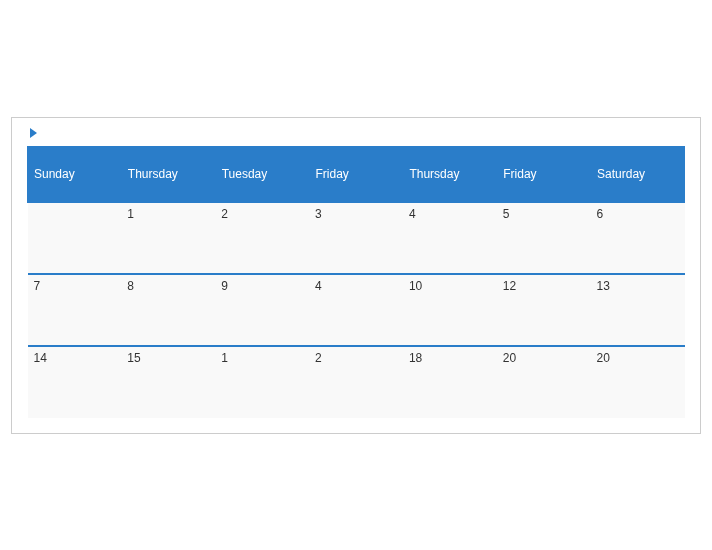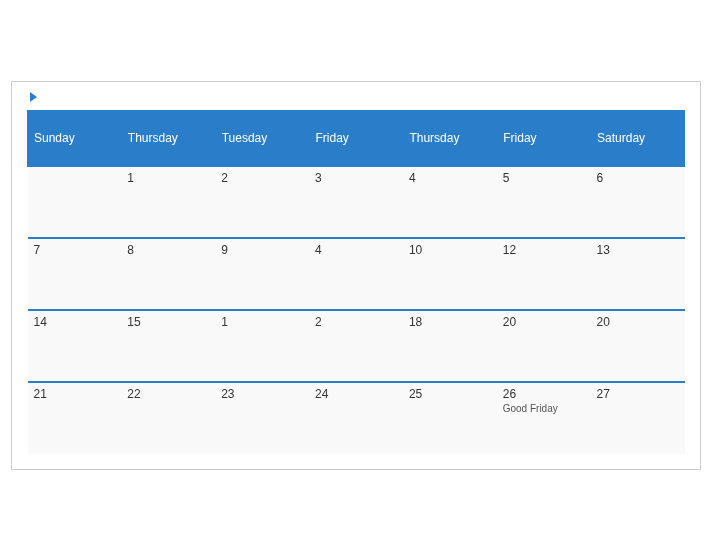--- a/index.html
+++ b/index.html
@@ -198,39 +198,15 @@
           <td>
             <span class="day-number">18</span>
           </td>
           <td>
             <span class="day-number">20</span>
           </td>
           <td>
             <span class="day-number">20</span>
           </td>
         </tr>
-        <tr>
-          <td>
-            <span class="day-number">21</span>
-          </td>
-          <td>
-            <span class="day-number">22</span>
-          </td>
-          <td>
-            <span class="day-number">23</span>
-          </td>
-          <td>
-            <span class="day-number">24</span>
-          </td>
-          <td>
-            <span class="day-number">25</span>
-          </td>
-          <td>
-            <span class="day-number">26</span>
-            <span class="day-event">Good Friday</span>
-          </td>
-          <td>
-            <span class="day-number">27</span>
-          </td>
-        </tr>
       </tbody>
   </table>
 </div>
 
 </body></html>

